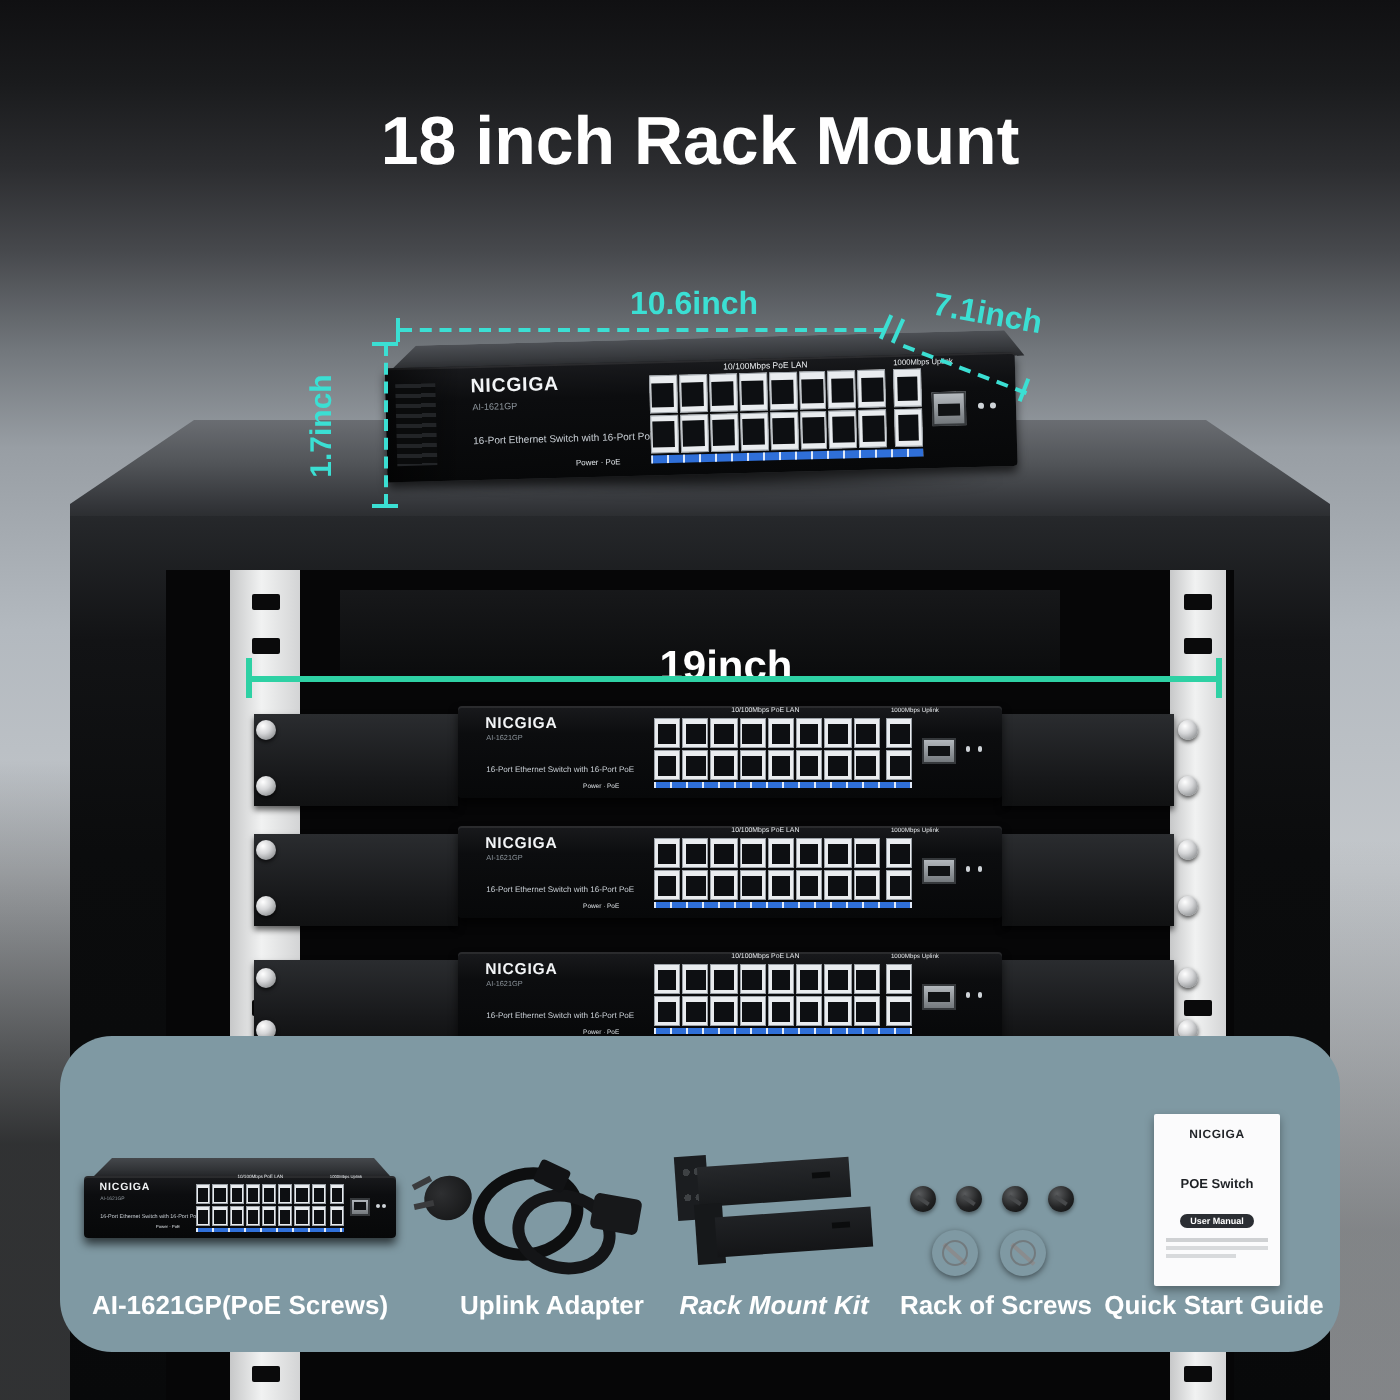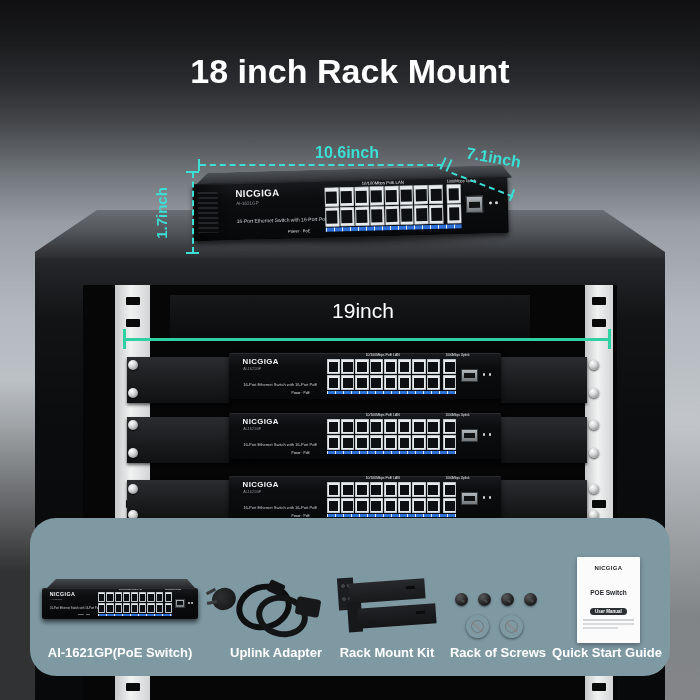--- a/index.html
+++ b/index.html
@@ -201,21 +201,21 @@
           <div style="position: absolute; left: 36%; top: 83%; width: 47.6%; height: 7%; background-color: rgb(47, 111, 216); background-image: repeating-linear-gradient(90deg, rgba(255, 255, 255, 0.85) 0px, rgba(255, 255, 255, 0.85) 1px, transparent 1px, transparent 8px);"></div>
           <div style="position: absolute; left: 23%; top: 82%; color: rgb(221, 226, 230); font-size: 3.22px; white-space: nowrap;">Power · PoE</div>
         </div>
       </div>
     <div class="screw-s" style="left:128px;top:484px;"></div>
     <div class="screw-s" style="left:589px;top:484px;"></div>
     <div class="screw-s" style="left:128px;top:510px;"></div>
     <div class="screw-s" style="left:589px;top:510px;"></div>
   </div>
 
-  <div class="abs" style="left:300px;top:299px;width:126px;text-align:center;color:#fff;font-size:21px;font-weight:normal;">19inch</div>
+  <div class="abs" style="left:300px;top:322px;width:126px;text-align:center;color:#fff;font-size:21px;font-weight:bold;">19inch</div>
   <div class="abs mline" style="left:125px;top:338px;width:485px;height:2.5px;"></div>
   <div class="abs mline" style="left:123px;top:329px;width:3px;height:20px;"></div>
   <div class="abs mline" style="left:608px;top:329px;width:3px;height:20px;"></div>
 
   <div class="abs" style="left:205px;top:234px;width:300px;height:12px;border-radius:50%;background:radial-gradient(ellipse,rgba(0,0,0,.55),rgba(0,0,0,0) 70%);filter:blur(3px);"></div>
   <div class="abs" style="left:193px;top:168px;width:322px;height:74px;transform:rotate(-1.5deg);">
     <div class="abs" style="left:2px;top:1px;width:318px;height:13px;clip-path:polygon(14px 0,308px 0,318px 13px,0 13px);background:linear-gradient(180deg,#4d5055,#2a2c2f);"></div>
     <div class="abs face" style="left:0;top:12px;width:315px;height:57px;">
       <div class="side-shade"></div>
       <div class="vents"></div>
@@ -350,19 +350,19 @@
 
   <div class="abs paper">
     <div class="abs" style="left:0;top:8px;width:100%;text-align:center;font-size:6px;font-weight:bold;color:#23262a;letter-spacing:.3px;">NICGIGA</div>
     <div class="abs" style="left:0;top:32px;width:100%;text-align:center;font-size:6.5px;font-weight:bold;color:#1d2024;">POE Switch</div>
     <div class="abs" style="left:0;top:42px;width:100%;text-align:center;"><span class="badge">User Manual</span></div>
     <div class="abs" style="left:10%;top:62px;width:80%;height:2px;background:#cfd1d3;"></div>
     <div class="abs" style="left:10%;top:66px;width:80%;height:2px;background:#d8dadc;"></div>
     <div class="abs" style="left:10%;top:70px;width:55%;height:2px;background:#d8dadc;"></div>
   </div>
 
-  <div class="abs item-label" style="left:40px;width:160px;">AI-1621GP(PoE Switch)</div>
+  <div class="abs item-label" style="left:40px;width:160px;">AI-1621GP(PoE Screws)</div>
   <div class="abs item-label" style="left:216px;width:120px;">Uplink Adapter</div>
-  <div class="abs item-label" style="left:327px;width:120px;">Rack Mount Kit</div>
+  <div class="abs item-label" style="left:327px;width:120px;font-style:italic;">Rack Mount Kit</div>
   <div class="abs item-label" style="left:438px;width:120px;">Rack of Screws</div>
   <div class="abs item-label" style="left:547px;width:120px;">Quick Start Guide</div>
 
 </div>
 
 </body></html>

